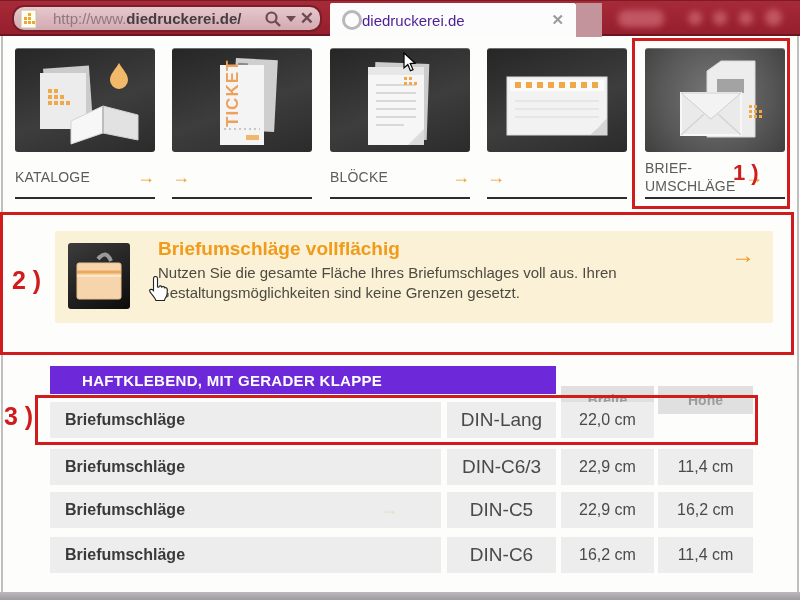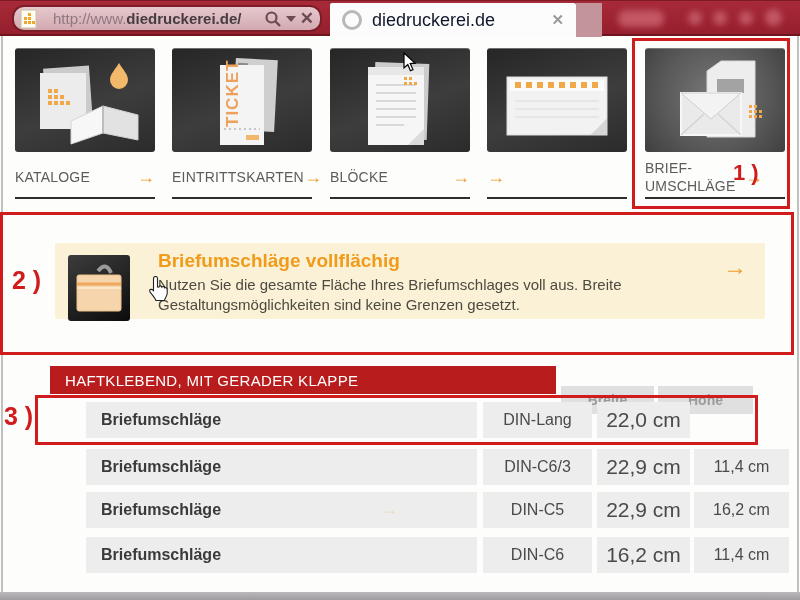--- a/index.html
+++ b/index.html
@@ -19,21 +19,21 @@
   .url-prefix{color:#8f7880;}
   .url-domain{color:#453d42;font-weight:bold;}
   .urlbar-icons{display:flex;align-items:center;margin-right:6px;gap:4px;}
   .caret{width:0;height:0;border-left:5px solid transparent;border-right:5px solid transparent;
          border-top:6px solid #6d4a52;}
   .close-glyph{color:#6d4a52;font-size:17px;font-weight:bold;line-height:1;}
   .tab{left:330px;top:2px;width:246px;height:34px;background:#fcfcfc;
        border-radius:2px 2px 0 0;display:flex;align-items:center;}
   .tab-spinner{width:14px;height:14px;border:3px solid #b8b8b8;border-radius:50%;
                margin-left:12px;flex:0 0 auto;}
-  .tab-title{margin-left:10px;font-size:18px;color:#0f172a;flex:1 1 auto;}
+  .tab-title{font-size:15px;color:#4c1d95;flex:1 1 auto;}
   .tab-close{color:#9a9a9a;font-size:15px;font-weight:bold;margin-right:12px;}
   .newtab-block{left:576px;top:2px;width:26px;height:34px;background:#c4949c;}
   .blob{filter:blur(3px);background:#c25663;border-radius:8px;}
 
   
   .win-edge{top:36px;height:556px;width:2px;background:#9f9f9f;opacity:.65;}
   .bottom-strip{left:0;top:592px;width:800px;height:8px;
                 background:linear-gradient(#bcb9bc,#9f9c9f);}
 
   
@@ -46,40 +46,40 @@
                   display:flex;align-items:center;justify-content:space-between;}
   .tile-label{font-size:14px;letter-spacing:.2px;color:#5c5c5c;line-height:18px;}
   .tile-arrow{color:#ee9d2e;font-size:18px;font-weight:bold;}
   .tile-underline{position:absolute;left:0;top:155px;width:140px;height:2px;background:#2d2d2d;}
 
   
   .red-box{border:3px solid #d01c1c;box-sizing:border-box;pointer-events:none;}
   .red-label{color:#d01c1c;font-weight:bold;font-size:25px;pointer-events:none;}
 
   
-  .banner{left:55px;top:243px;width:710px;height:76px;background:#faf1d6;border-radius:2px;}
+  .banner{left:55px;top:231px;width:710px;height:92px;background:#faf1d6;border-radius:2px;padding-left:8px;}
   .banner-thumb{position:absolute;left:13px;top:12px;width:62px;height:66px;border-radius:3px;
                 background:linear-gradient(150deg,#3c3c3c,#0c0c0c);}
   .banner-title{position:absolute;left:103px;top:7px;font-size:19px;font-weight:bold;color:#f09b1a;}
   .banner-line{position:absolute;left:103px;font-size:15px;color:#4d4a40;}
   .banner-arrow{position:absolute;right:18px;top:10px;color:#ef9d26;font-size:24px;font-weight:bold;}
 
   
   .thead{left:50px;top:366px;width:703px;height:28px;}
-  .th-orange{position:absolute;left:0;top:0;width:506px;height:28px;background:#b91c1c;
-             color:#fff;font-size:15px;font-weight:normal;letter-spacing:.3px;
-             display:flex;align-items:center;padding-left:15px;box-sizing:border-box;}
+  .th-orange{position:absolute;left:0;top:0;width:506px;height:28px;background:#6d28d9;
+             color:#fff;font-size:15px;font-weight:bold;letter-spacing:.3px;
+             display:flex;align-items:center;padding-left:32px;box-sizing:border-box;}
   .th-cell{position:absolute;top:0;height:28px;background:#e0e0e0;color:#9b9b9b;
            font-size:14px;font-weight:bold;display:flex;align-items:center;justify-content:center;margin-top:20px;}
   .trow{left:50px;width:703px;height:36px;}
-  .td{position:absolute;top:0;height:36px;background:#ededed;display:flex;align-items:center;margin-left:36px;}
+  .td{position:absolute;top:0;height:36px;background:#ededed;display:flex;align-items:center;}
   .td-name{left:0;width:391px;padding-left:15px;box-sizing:border-box;
            font-size:16px;font-weight:bold;color:#3a3a3a;}
-  .td-format{left:397px;width:109px;justify-content:center;font-size:16px;color:#4a4a4a;}
-  .td-breite{left:511px;width:93px;justify-content:center;font-size:21px;color:#4a4a4a;}
+  .td-format{left:397px;width:109px;justify-content:center;font-size:19px;color:#4a4a4a;}
+  .td-breite{left:511px;width:93px;justify-content:center;font-size:16px;color:#4a4a4a;}
   .td-hoehe{left:608px;width:95px;justify-content:center;font-size:16px;color:#4a4a4a;}
   .row-hover-arrow{position:absolute;left:330px;top:7px;color:#e9dcc0;font-size:18px;font-weight:bold;}
 </style>
 </head>
 <body>
 
 <div class="abs chrome">
   <div class="abs urlbar">
     <svg class="favicon" viewBox="0 0 20 20">
       <rect x="2" y="1" width="15" height="18" fill="#fdfdf3" stroke="#c9c2a8" stroke-width="1"></rect>
@@ -155,21 +155,20 @@
     <svg width="140" height="104" viewBox="0 0 140 104">
       <rect x="62" y="10" width="42" height="72" fill="#cfcfcf" transform="rotate(3 83 46)"></rect>
       <rect x="66" y="14" width="10" height="4" fill="#8c8c8c" transform="rotate(3 71 16)"></rect>
       <rect x="48" y="16" width="44" height="80" fill="#f4f4f4"></rect>
       <text transform="translate(66,78) rotate(-90)" font-size="17" font-weight="bold" fill="#eda15a" letter-spacing="1" font-family="Liberation Sans, sans-serif">TICKET</text>
       <line x1="52" y1="80" x2="88" y2="80" stroke="#c6c6c6" stroke-width="2" stroke-dasharray="2 3"></line>
       <rect x="74" y="86" width="13" height="5" fill="#f0a848" opacity=".8"></rect>
     </svg>
   </div>
   <div class="tile-label-row">
-    <span class="tile-label">EINTRITTSKARTEN</span>
     <span class="tile-arrow">→</span>
   </div>
   <div class="tile-underline"></div>
 </div>
 
 <div class="abs tile" style="left:330px;">
   <div class="tile-img">
     <svg width="140" height="104" viewBox="0 0 140 104">
       <rect x="44" y="14" width="54" height="76" fill="#cccccc" transform="rotate(2 71 52)"></rect>
       <rect x="38" y="18" width="56" height="78" fill="#f6f6f6"></rect>
@@ -268,21 +267,21 @@
 <div class="abs banner">
   <div class="banner-thumb">
     <svg width="62" height="66" viewBox="0 0 62 66">
       <path d="M30 16 q8 -10 13 2" stroke="#9a9a9a" stroke-width="4" fill="none"></path>
       <rect x="9" y="20" width="44" height="36" rx="2" fill="#f6d5ad" stroke="#ecc18a"></rect>
       <line x1="9" y1="29" x2="53" y2="29" stroke="#f0a85c" stroke-width="3"></line>
       <line x1="9" y1="33" x2="53" y2="33" stroke="#fbe6c8" stroke-width="2"></line>
     </svg>
   </div>
   <div class="banner-title">Briefumschläge vollflächig</div>
-  <div class="banner-line" style="top:33px;">Nutzen Sie die gesamte Fläche Ihres Briefumschlages voll aus. Breite</div>
+  <div class="banner-line" style="top:33px;">Nutzen Sie die gesamte Fläche Ihres Briefumschlages voll aus. Ihren</div>
   <div class="banner-line" style="top:53px;">Gestaltungsmöglichkeiten sind keine Grenzen gesetzt.</div>
   <div class="banner-arrow">→</div>
 </div>
 
 <svg class="abs" style="left:146px;top:276px;" width="22" height="26" viewBox="0 0 22 26">
   <path d="M7.5 2.5 a2 2 0 0 1 4 0 V11 l1.3 .2 c.2 -.9 .9 -1.4 1.7 -1.3 .7 .1 1.2 .6 1.3 1.2 .5 -.5 1.1 -.7 1.8 -.5 .7 .2 1 .7 1.1 1.3 .5 -.3 1 -.4 1.5 -.2 .8 .3 1 1 1 1.8 V17 c0 3.8 -2.3 4.6 -2.8 7.5 H9.9 C9.2 22.2 7.8 20.8 6.3 18.9 5.1 17.4 3.6 16 3.6 14.8 c0 -1.7 2.3 -2 3.7 -.3 l.2 .2 z" fill="#fff" stroke="#222" stroke-width="1.1"></path>
 </svg>
 
 <div class="abs thead">
   <div class="th-orange">HAFTKLEBEND, MIT GERADER KLAPPE</div>

